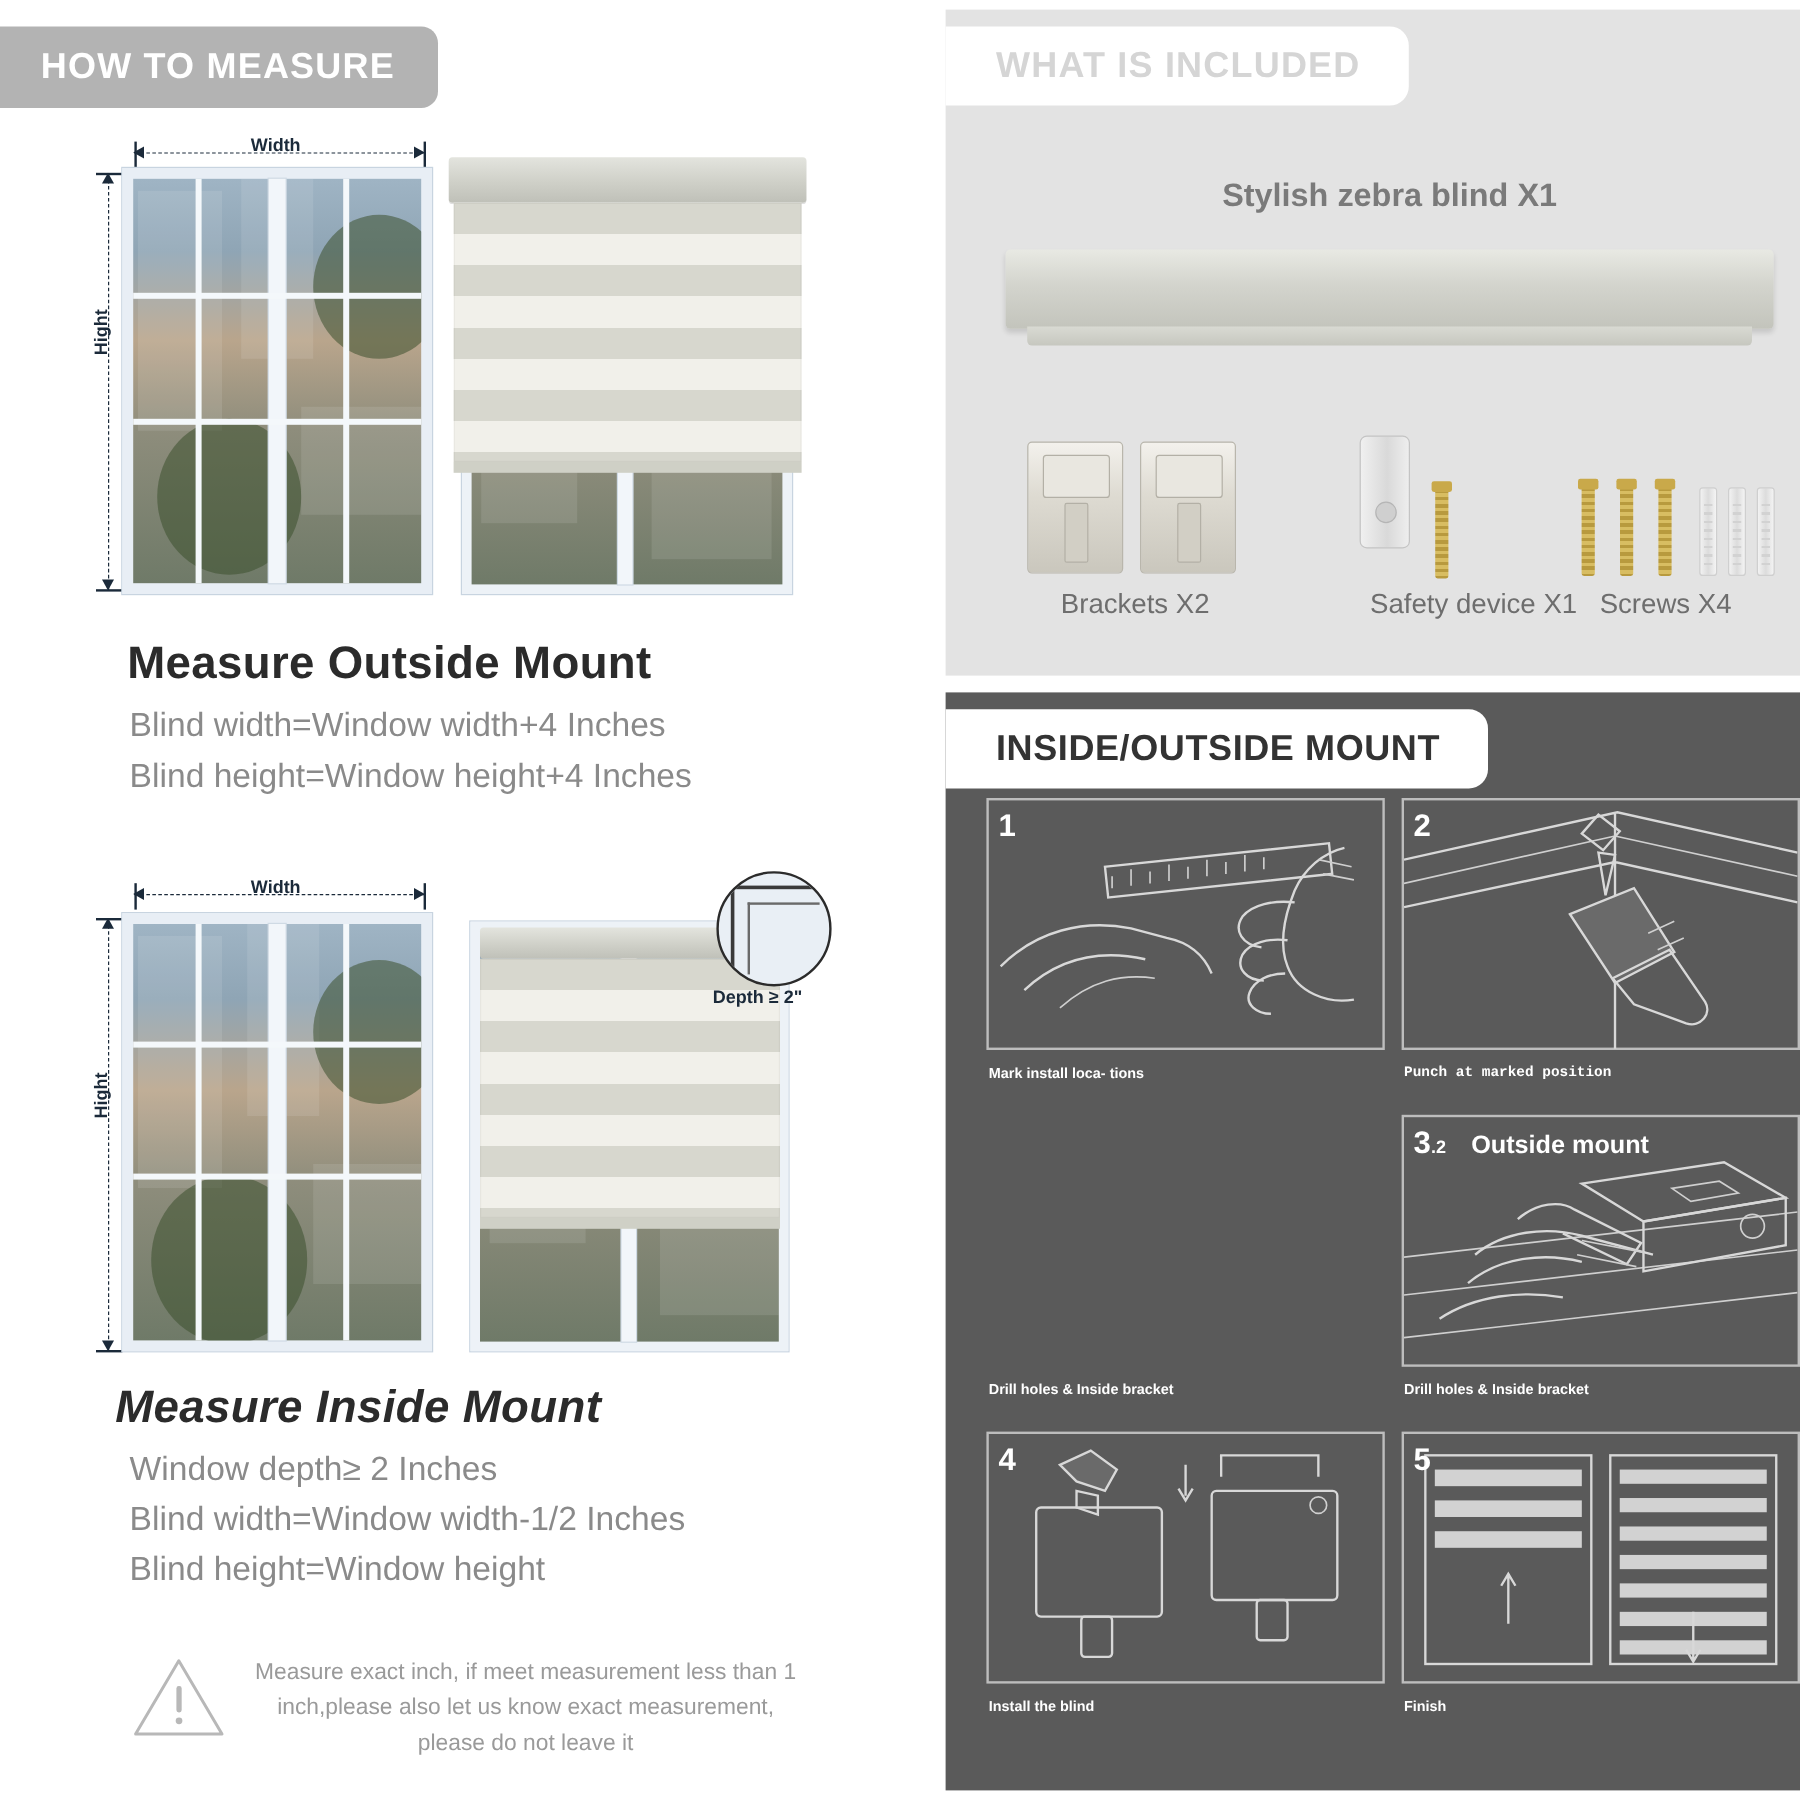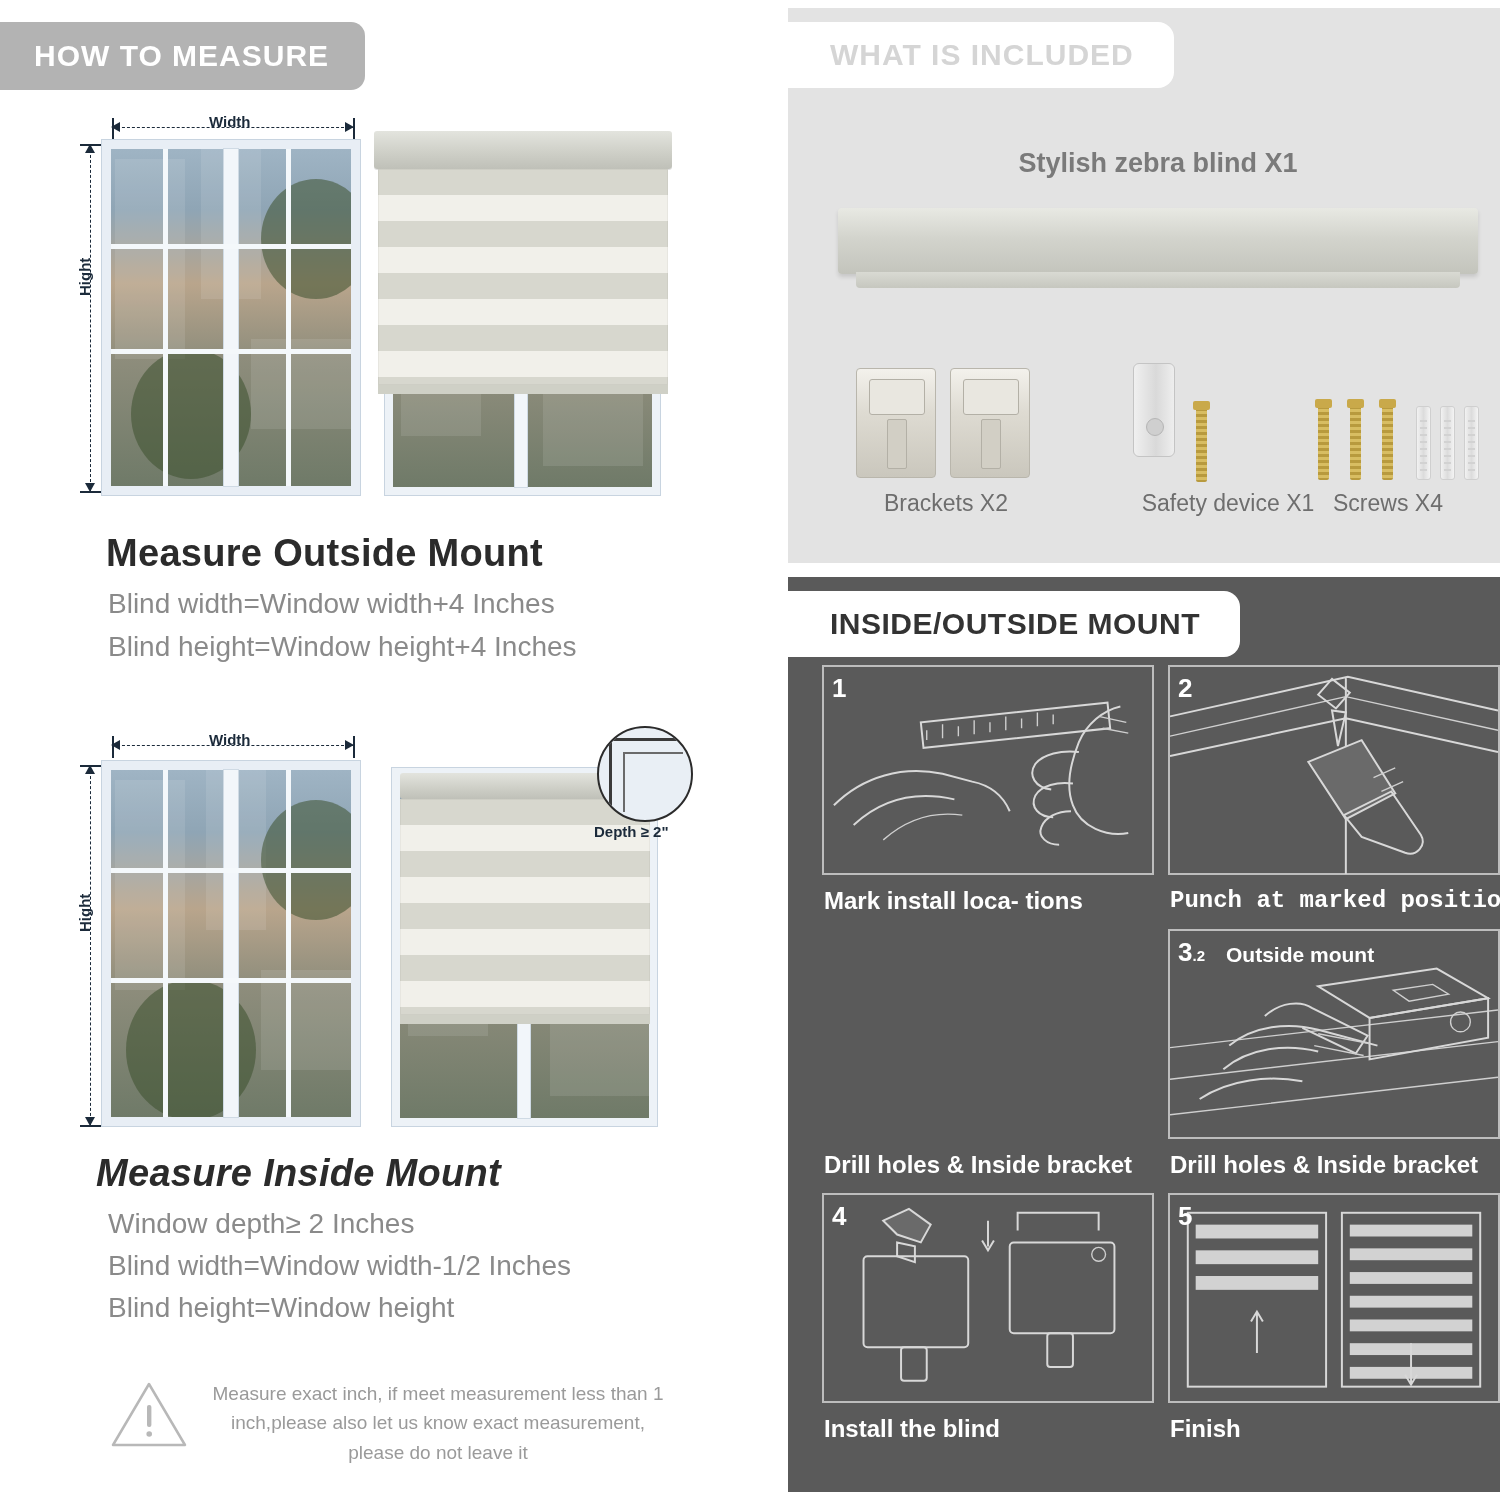--- a/index.html
+++ b/index.html
@@ -170,21 +170,21 @@
   .step-img{
     position:absolute;border:2px solid #bdbdbd;background:#5a5a5a;box-sizing:border-box;
   }
   .step-num{
     position:absolute;left:8px;top:6px;font-size:26px;font-weight:bold;color:#ffffff;
   }
   .step-num small{font-size:15px;}
   .step-inline{
     position:absolute;left:56px;top:12px;font-size:21px;color:#ffffff;font-weight:bold;
   }
-  .step-cap{position:absolute;font-size:24px;color:#ffffff;font-weight:bold;}
+  .step-cap{position:absolute;font-size:12px;color:#ffffff;font-weight:bold;}
   .sketch{position:absolute;inset:0;}
   .sk{stroke:#d8d8d8;stroke-width:2;fill:none;}
   .sk-thin{stroke:#cfcfcf;stroke-width:1.4;fill:none;}
   .sk-fill{fill:#6a6a6a;stroke:#d8d8d8;stroke-width:2;}
 </style>
 </head>
 <body>
 
 <div class="page">
 

